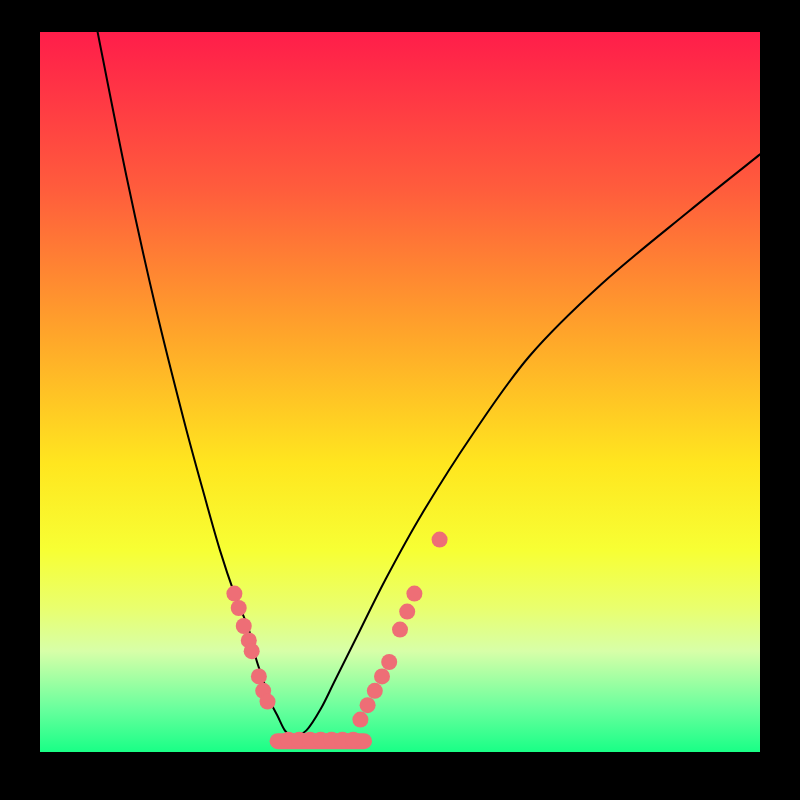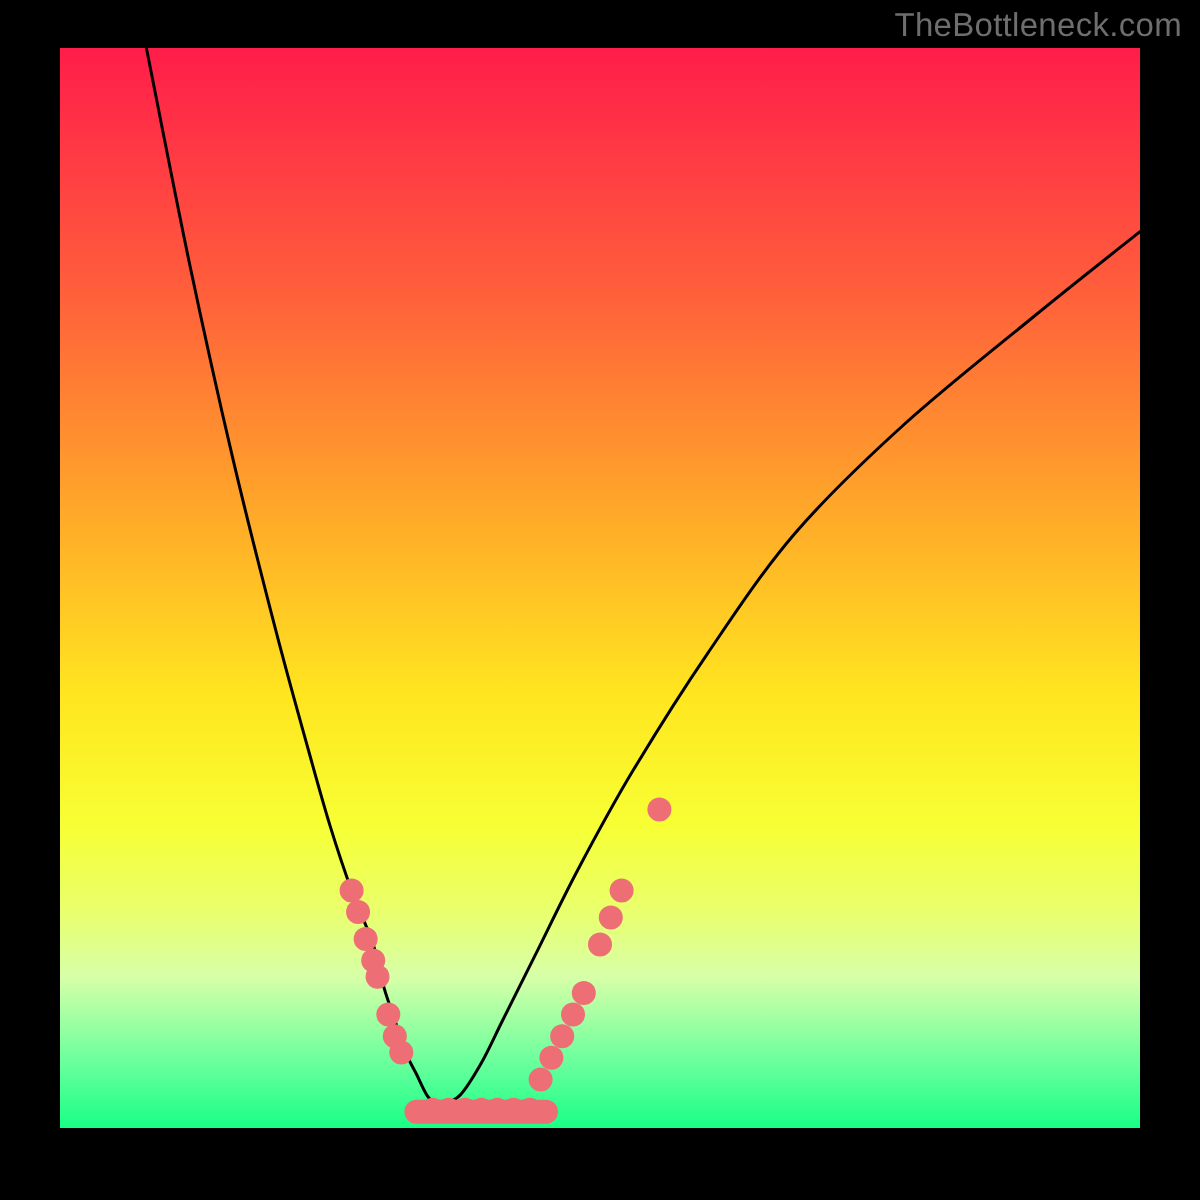--- a/index.html
+++ b/index.html
@@ -56,21 +56,20 @@
     width: 720px;
     height: 720px;
     z-index: 10;
   }
 </style>
 </head>
 <body>
 
 <div class="frame">
 
-  <div class="watermark">TheBottleneck.com</div>
 
   <div class="plot-area"></div>
 
   <svg class="curves" viewBox="0 0 720 720" preserveAspectRatio="none">
     <g id="g-lines">
         <path d="M 57.6 0 C 62.4 24, 76.8 98.4, 86.39999999999999 144 C 95.99999999999999 189.6, 105.6 232.8, 115.2 273.6 C 124.80000000000001 314.40000000000003, 135.6 356.40000000000003, 144 388.8 C 152.4 421.2, 159.6 446.4, 165.6 468 C 171.6 489.6, 175.2 502.79999999999995, 180 518.4 C 184.8 534, 189.60000000000002 548.4, 194.4 561.6 C 199.2 574.8000000000001, 205.2 586.8000000000001, 208.79999999999998 597.6 C 212.39999999999998 608.4, 213.6 618, 216 626.4 C 218.4 634.8, 220.79999999999998 640.8, 223.2 648 C 225.6 655.2, 228 663.6, 230.4 669.6 C 232.8 675.6, 235.20000000000002 679.2, 237.60000000000002 684 C 240.00000000000003 688.8, 242.40000000000003 694.8, 244.8 698.4 C 247.2 702, 250.79999999999998 704.4, 251.99999999999997 705.6" fill="none" stroke="#000000" stroke-width="2" stroke-linecap="round"></path>
         <path d="M 251.99999999999997 705.6 C 254.39999999999998 704.4, 261.59999999999997 703.2, 266.4 698.4 C 271.2 693.5999999999999, 276 685.1999999999999, 280.8 676.8 C 285.6 668.4, 289.2 660, 295.2 648 C 301.2 636, 308.40000000000003 621.5999999999999, 316.8 604.8 C 325.2 588, 334.79999999999995 567.6, 345.59999999999997 547.2 C 356.4 526.8000000000001, 367.20000000000005 506.40000000000003, 381.6 482.40000000000003 C 396 458.40000000000003, 414 429.6, 432 403.20000000000005 C 450 376.80000000000007, 468 349.2, 489.6 324 C 511.20000000000005 298.8, 535.2 276, 561.6 251.99999999999997 C 588 227.99999999999997, 621.6 201.6, 648 180 C 674.4 158.4, 708 132, 720 122.4" fill="none" stroke="#000000" stroke-width="2" stroke-linecap="round"></path>
       </g>
     <g id="g-valley">
         <path d="M 237.60000000000002 709.2 L 251.99999999999997 709.2 L 266.4 709.2 L 280.8 709.2 L 295.2 709.2 L 309.6 709.2 L 324 709.2" fill="none" stroke="#ee6e76" stroke-width="16" stroke-linecap="round"></path>

